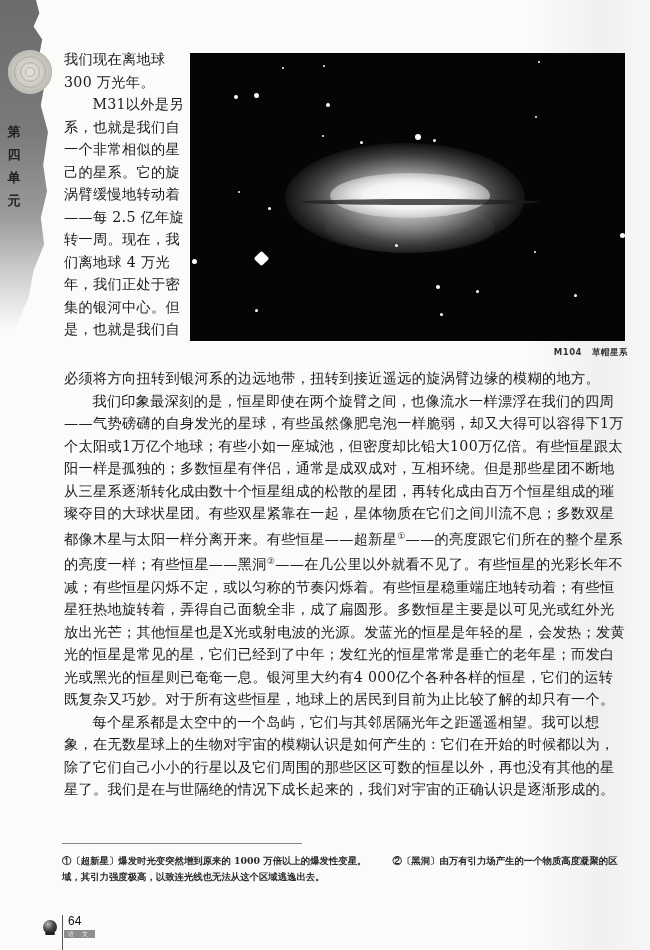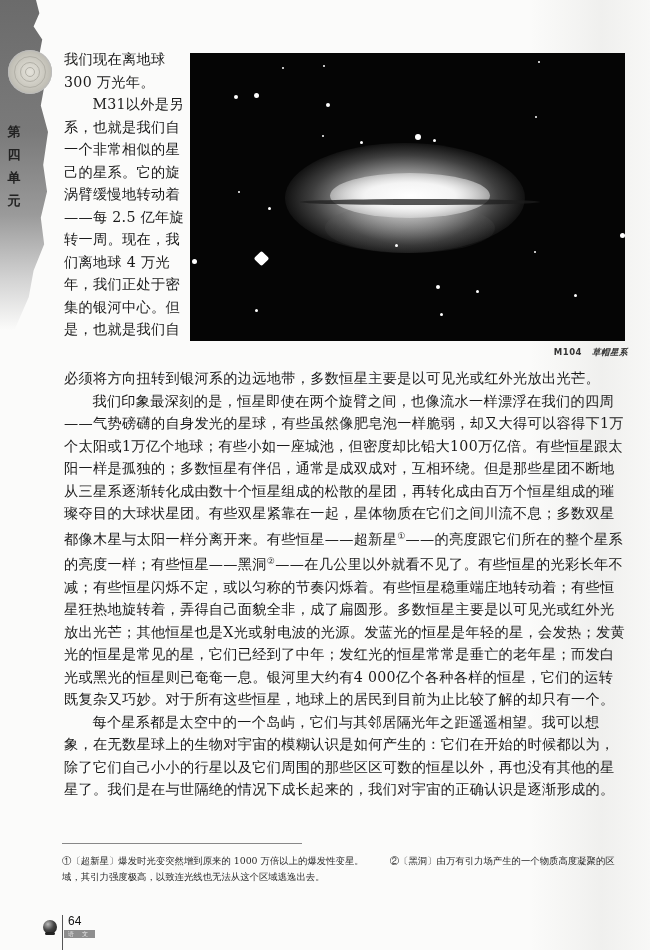--- a/index.html
+++ b/index.html
@@ -59,34 +59,34 @@
   .galaxy-lower {
     position: absolute; left: 135px; top: 150px; width: 170px; height: 50px; border-radius: 50%;
     background: radial-gradient(ellipse at top, rgba(200,200,200,0.55) 0%, rgba(90,90,90,0.25) 60%, rgba(0,0,0,0) 100%);
   }
   .star { position: absolute; background: #fff; border-radius: 50%; }
   .caption {
     position: absolute; right: 22px; top: 347px;
     font-family: "DejaVu Sans", "Liberation Sans", sans-serif;
     font-size: 8.5px; font-weight: bold; color: #333; letter-spacing: 0.5px;
   }
-  .caption span + span { margin-left: 10px; font-style: italic; }
+  .caption span + span { margin-left: 10px; }
 
   .body-block {
     position: absolute; left: 64px; top: 367px; width: 562px;
   }
   .body-block p { margin: 0; }
   sup.note { font-size: 9px; vertical-align: 5px; }
 
   .rule {
     position: absolute; left: 62px; top: 843px; width: 240px; height: 1px; background: #888;
   }
   .footnotes {
     position: absolute; left: 62px; top: 853px; width: 568px;
-    font-size: 9.4px; line-height: 16px; font-weight: normal; color: #2a2a2a;
+    font-size: 9.4px; line-height: 16px; font-weight: bold; color: #2a2a2a;
   }
   .footnotes .fn2 { margin-left: 26px; }
 
   .folio-ball {
     position: absolute; left: 43px; top: 920px; width: 14px; height: 14px; border-radius: 50%;
     background: radial-gradient(circle at 35% 30%, #bbb 0%, #444 45%, #111 100%);
   }
   .folio-ball::after {
     content: ""; position: absolute; left: 2px; top: 12px; width: 10px; height: 3px; background: #222; border-radius: 2px;
   }
@@ -162,21 +162,21 @@
   <div class="star" style="left:345px;top:63px;width:2px;height:2px;"></div>
   <div class="star" style="left:384px;top:241px;width:3px;height:3px;"></div>
   <div class="star" style="left:430px;top:180px;width:5px;height:5px;"></div>
   <div class="star" style="left:344px;top:198px;width:2px;height:2px;"></div>
 </div>
 <div class="caption">
   <span>M104</span><span>草帽星系</span>
 </div>
 
 <div class="body-block text">
-  <p>必须将方向扭转到银河系的边远地带，多数恒星主要是以可见光或红外光放出光芒。</p>
+  <p>必须将方向扭转到银河系的边远地带，扭转到接近遥远的旋涡臂边缘的模糊的地方。</p>
   <p class="indent"><span>我们印象最深刻的是，恒星即使在两个旋臂之间，也像流水一样漂浮在我们的四周——气势磅礴的自身发光的星球，有些虽然像肥皂泡一样脆弱，却又大得可以容得下1万个太阳或1万亿个地球；有些小如一座城池，但密度却比铅大100万亿倍。有些恒星跟太阳一样是孤独的；多数恒星有伴侣，通常是成双成对，互相环绕。但是那些星团不断地从三星系逐渐转化成由数十个恒星组成的松散的星团，再转化成由百万个恒星组成的璀璨夺目的大球状星团。有些双星紧靠在一起，星体物质在它们之间川流不息；多数双星都像木星与太阳一样分离开来。有些恒星——超新星</span><sup class="note">①</sup><span>——的亮度跟它们所在的整个星系的亮度一样；有些恒星——黑洞</span><sup class="note">②</sup><span>——在几公里以外就看不见了。有些恒星的光彩长年不减；有些恒星闪烁不定，或以匀称的节奏闪烁着。有些恒星稳重端庄地转动着；有些恒星狂热地旋转着，弄得自己面貌全非，成了扁圆形。多数恒星主要是以可见光或红外光放出光芒；其他恒星也是X光或射电波的光源。发蓝光的恒星是年轻的星，会发热；发黄光的恒星是常见的星，它们已经到了中年；发红光的恒星常常是垂亡的老年星；而发白光或黑光的恒星则已奄奄一息。银河里大约有4 000亿个各种各样的恒星，它们的运转既复杂又巧妙。对于所有这些恒星，地球上的居民到目前为止比较了解的却只有一个。</span></p>
   <p class="indent">每个星系都是太空中的一个岛屿，它们与其邻居隔光年之距遥遥相望。我可以想象，在无数星球上的生物对宇宙的模糊认识是如何产生的：它们在开始的时候都以为，除了它们自己小小的行星以及它们周围的那些区区可数的恒星以外，再也没有其他的星星了。我们是在与世隔绝的情况下成长起来的，我们对宇宙的正确认识是逐渐形成的。</p>
 </div>
 
 <div class="rule"></div>
 <div class="footnotes">
   <span>①〔超新星〕爆发时光变突然增到原来的 1000 万倍以上的爆发性变星。</span><span class="fn2">②〔黑洞〕由万有引力场产生的一个物质高度凝聚的区域，其引力强度极高，以致连光线也无法从这个区域逃逸出去。</span>
 </div>
 
 <div class="folio-ball"></div>

